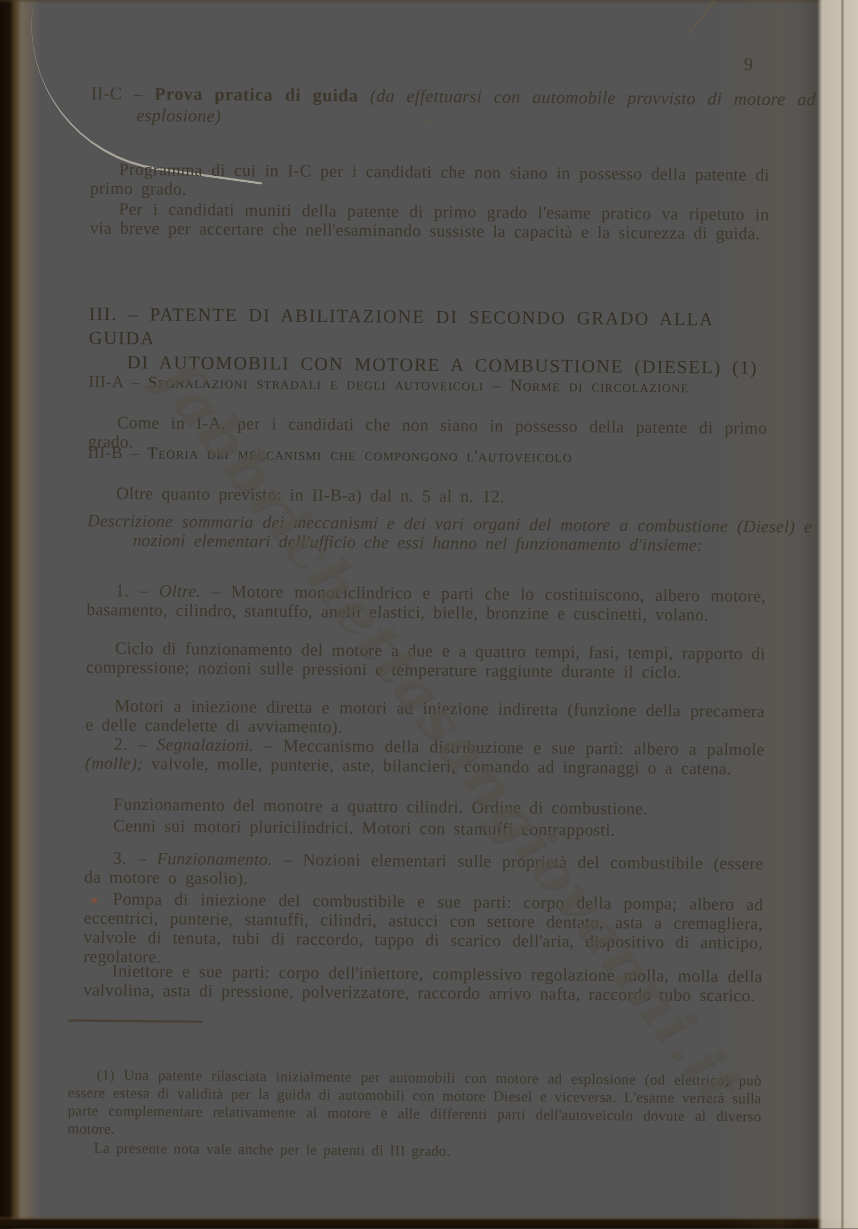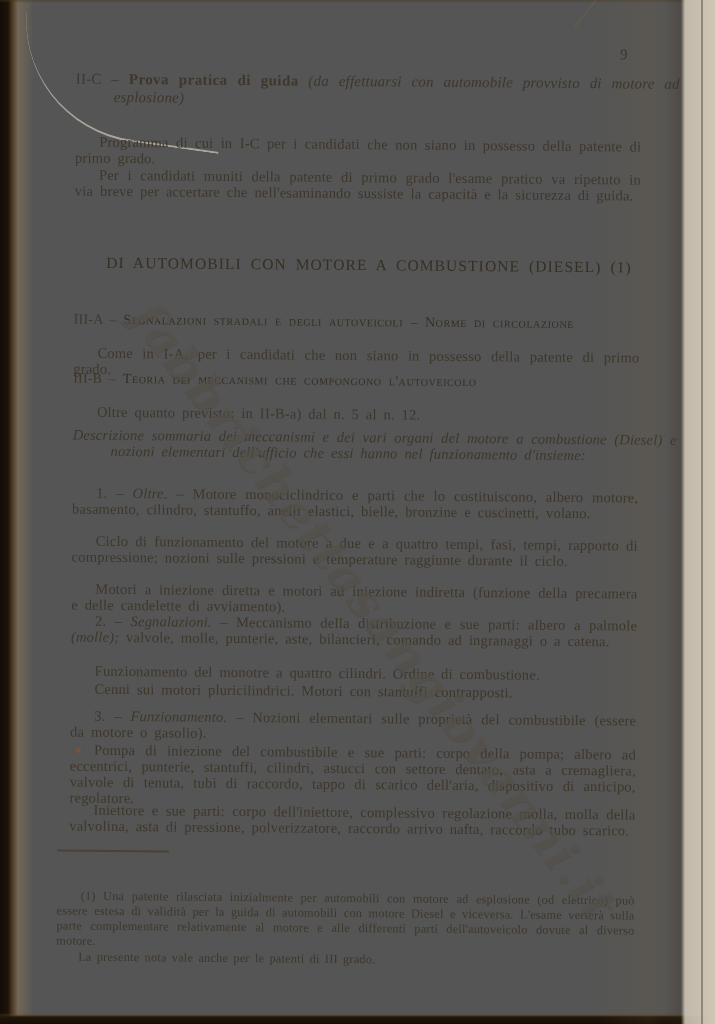--- a/index.html
+++ b/index.html
@@ -99,20 +99,21 @@
     <div class="tb h-iic hang">
       <span>II-C –</span>
       <span class="bd">Prova pratica di guida</span>
       <span class="it">(da effettuarsi con automobile provvisto di motore ad esplosione)</span>
     </div>
 
     <p class="tb p-prog indent">Programma di cui in I-C per i candidati che non siano in possesso della patente di primo grado.</p>
     <p class="tb p-per indent">Per i candidati muniti della patente di primo grado l'esame pratico va ripetuto in via breve per accertare che nell'esaminando sussiste la capacità e la sicurezza di guida.</p>
 
     <div class="tb h-iii">
+      <span>III. – PATENTE DI ABILITAZIONE DI SECONDO GRADO ALLA GUIDA</span>
       <span class="l2">DI AUTOMOBILI CON MOTORE A COMBUSTIONE (DIESEL) (1)</span>
     </div>
 
     <div class="tb l-iiia">
       <span>III-A –</span>
       <span class="sc ink-dark">Segnalazioni stradali e degli autoveicoli – Norme di circolazione</span>
     </div>
     <p class="tb p-come indent">Come in I-A, per i candidati che non siano in possesso della patente di primo grado.</p>
 
     <div class="tb l-iiib">

